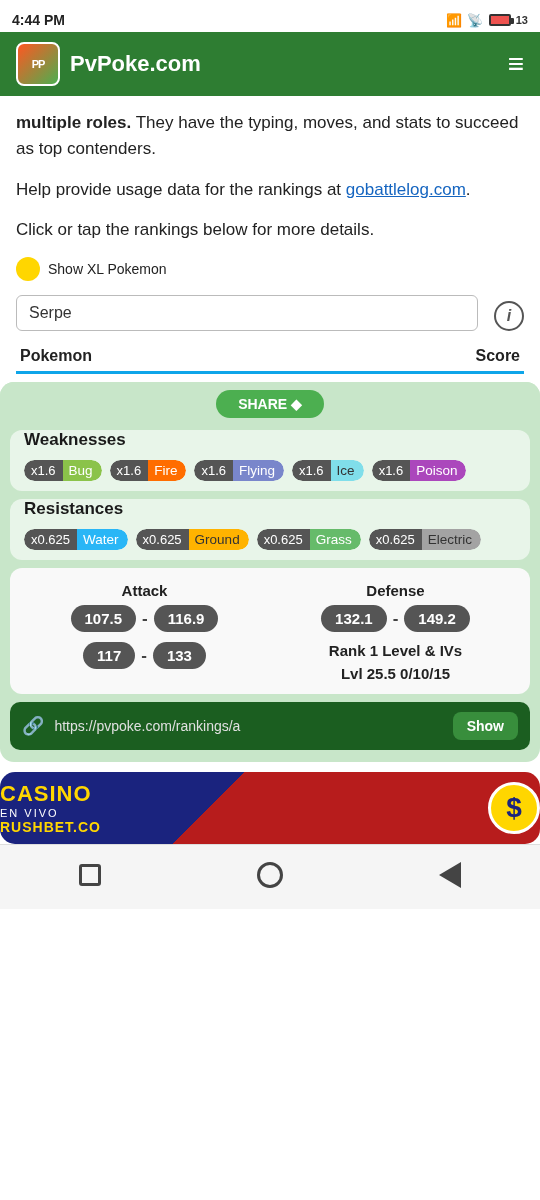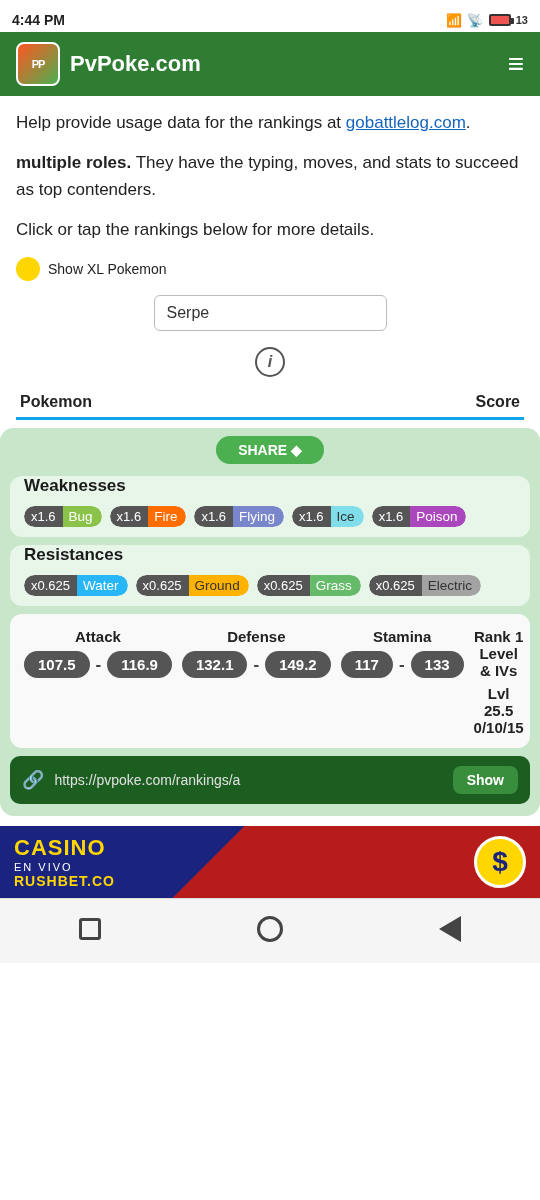--- a/index.html
+++ b/index.html
@@ -108,24 +108,23 @@
     .xl-circle {
       width: 24px; height: 24px;
       background: #ffd600;
       border-radius: 50%;
       display: inline-block;
     }
 
     
     .search-row {
       display: flex;
-      align-items: center;
+      align-items: flex-end;
       gap: 16px;
       margin-bottom: 10px;
-      flex-direction: column;
     }
     .search-input {
       flex: 1;
       border: 1.5px solid #bbb;
       border-radius: 6px;
       padding: 8px 12px;
       font-size: 16px;
       color: #333;
       outline: none;
     }
@@ -229,21 +228,21 @@
 
     
     .stats-section {
       background: #f9f9f9;
       border-radius: 12px;
       margin: 8px 10px;
       padding: 14px 14px 12px 14px;
     }
     .stats-grid {
       display: grid;
-      grid-template-columns: 1fr 1fr 1fr 1fr;
+      grid-template-columns: 1fr 1fr;
       gap: 10px 10px;
     }
     .stat-cell {
       text-align: center;
     }
     .stat-label {
       font-weight: 700;
       font-size: 15px;
       margin-bottom: 6px;
       color: #222;
@@ -309,22 +308,23 @@
     }
 
     
     .ad-banner {
       width: 100%;
       height: 72px;
       background: linear-gradient(135deg, #1a237e 0%, #1a237e 40%, #b71c1c 40%, #b71c1c 100%);
       display: flex;
       align-items: center;
       justify-content: space-between;
-      padding: 0 14px;
+      padding: 0 0;
       overflow: hidden;
+      border-radius: 15px;
     }
     .ad-left {
       display: flex;
       flex-direction: column;
       align-items: flex-start;
     }
     .ad-casino {
       font-size: 22px;
       font-weight: 900;
       color: #ffd600;
@@ -408,25 +408,25 @@
       <span>PP</span>
     </div>
     <span class="header-title">PvPoke.com</span>
   </div>
   <span class="hamburger-icon">≡</span>
 </div>
 
 <div class="main-content">
 
   <p class="intro-text">
+    <strong>multiple roles.</strong><span> They have the typing, moves, and stats to succeed as top contenders.</span>
+  </p>
+
+  <p class="intro-text">
     <span>Help provide usage data for the rankings at </span><a class="link-text">gobattlelog.com</a><span>.</span>
-  </p>
-
-  <p class="intro-text">
-    <strong>multiple roles.</strong><span> They have the typing, moves, and stats to succeed as top contenders.</span>
   </p>
 
   <p class="intro-text">Click or tap the rankings below for more details.</p>
 
   <div class="show-xl-row">
     <span class="xl-circle"></span>
     <span>Show XL Pokemon</span>
   </div>
 
   <div class="search-row">
@@ -510,21 +510,20 @@
       <div class="stat-cell">
         <div class="stat-label">Defense</div>
         <div class="stat-value-row">
           <span class="stat-pill">132.1</span>
           <span class="stat-dash">-</span>
           <span class="stat-pill">149.2</span>
         </div>
       </div>
 
       <div class="stat-cell">
-        <div class="stat-label">Stamina</div>
         <div class="stat-value-row">
           <span class="stat-pill">117</span>
           <span class="stat-dash">-</span>
           <span class="stat-pill">133</span>
         </div>
       </div>
 
       <div class="stat-cell">
         <div class="stat-label">Rank 1 Level &amp; IVs</div>
         <div class="stat-value-row">

